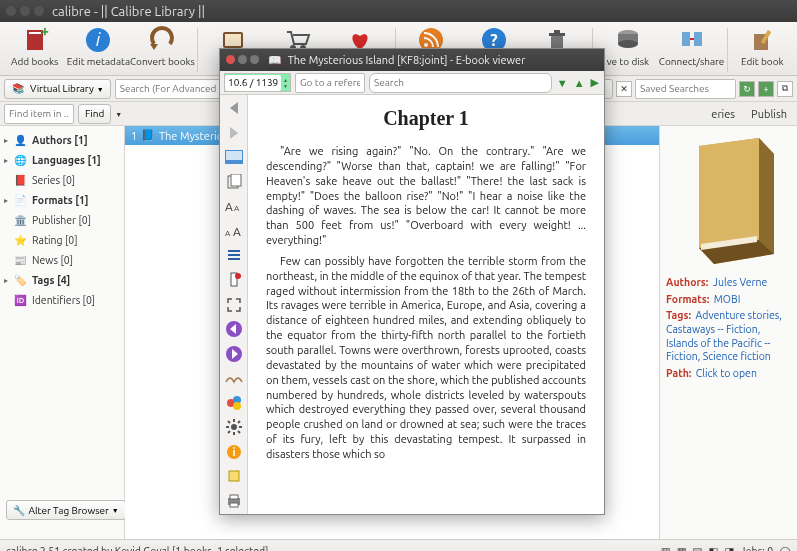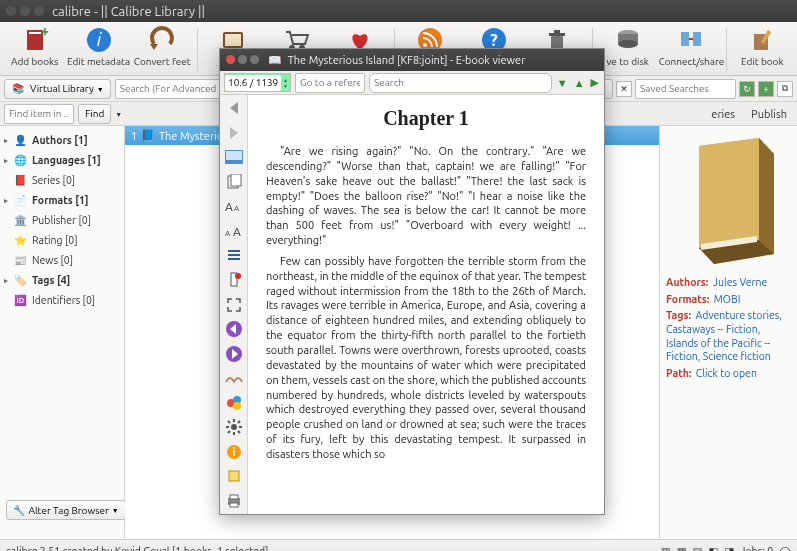--- a/index.html
+++ b/index.html
@@ -110,21 +110,21 @@
       </div>
     <div class="lbl">Edit metadata</div>
   </div>
   <div class="tbitem">
     <div class="ico">
         <svg width="28" height="28">
           <path d="M6 18 A10 10 0 1 1 22 18" fill="none" stroke="#8a5a2a" stroke-width="4"></path>
           <polygon points="2,18 10,18 6,24" fill="#8a5a2a"></polygon>
         </svg>
       </div>
-    <div class="lbl">Convert feet</div>
+    <div class="lbl">Convert books</div>
   </div>
   <div class="sep"></div>
   <div class="tbitem">
       <div class="ico">
         <svg width="28" height="28">
           <rect x="4" y="6" width="20" height="16" fill="#7a5230" rx="2"></rect>
           <rect x="6" y="8" width="8" height="12" fill="#f5e6c8"></rect>
           <rect x="14" y="8" width="8" height="12" fill="#f5e6c8"></rect>
         </svg>
       </div>

